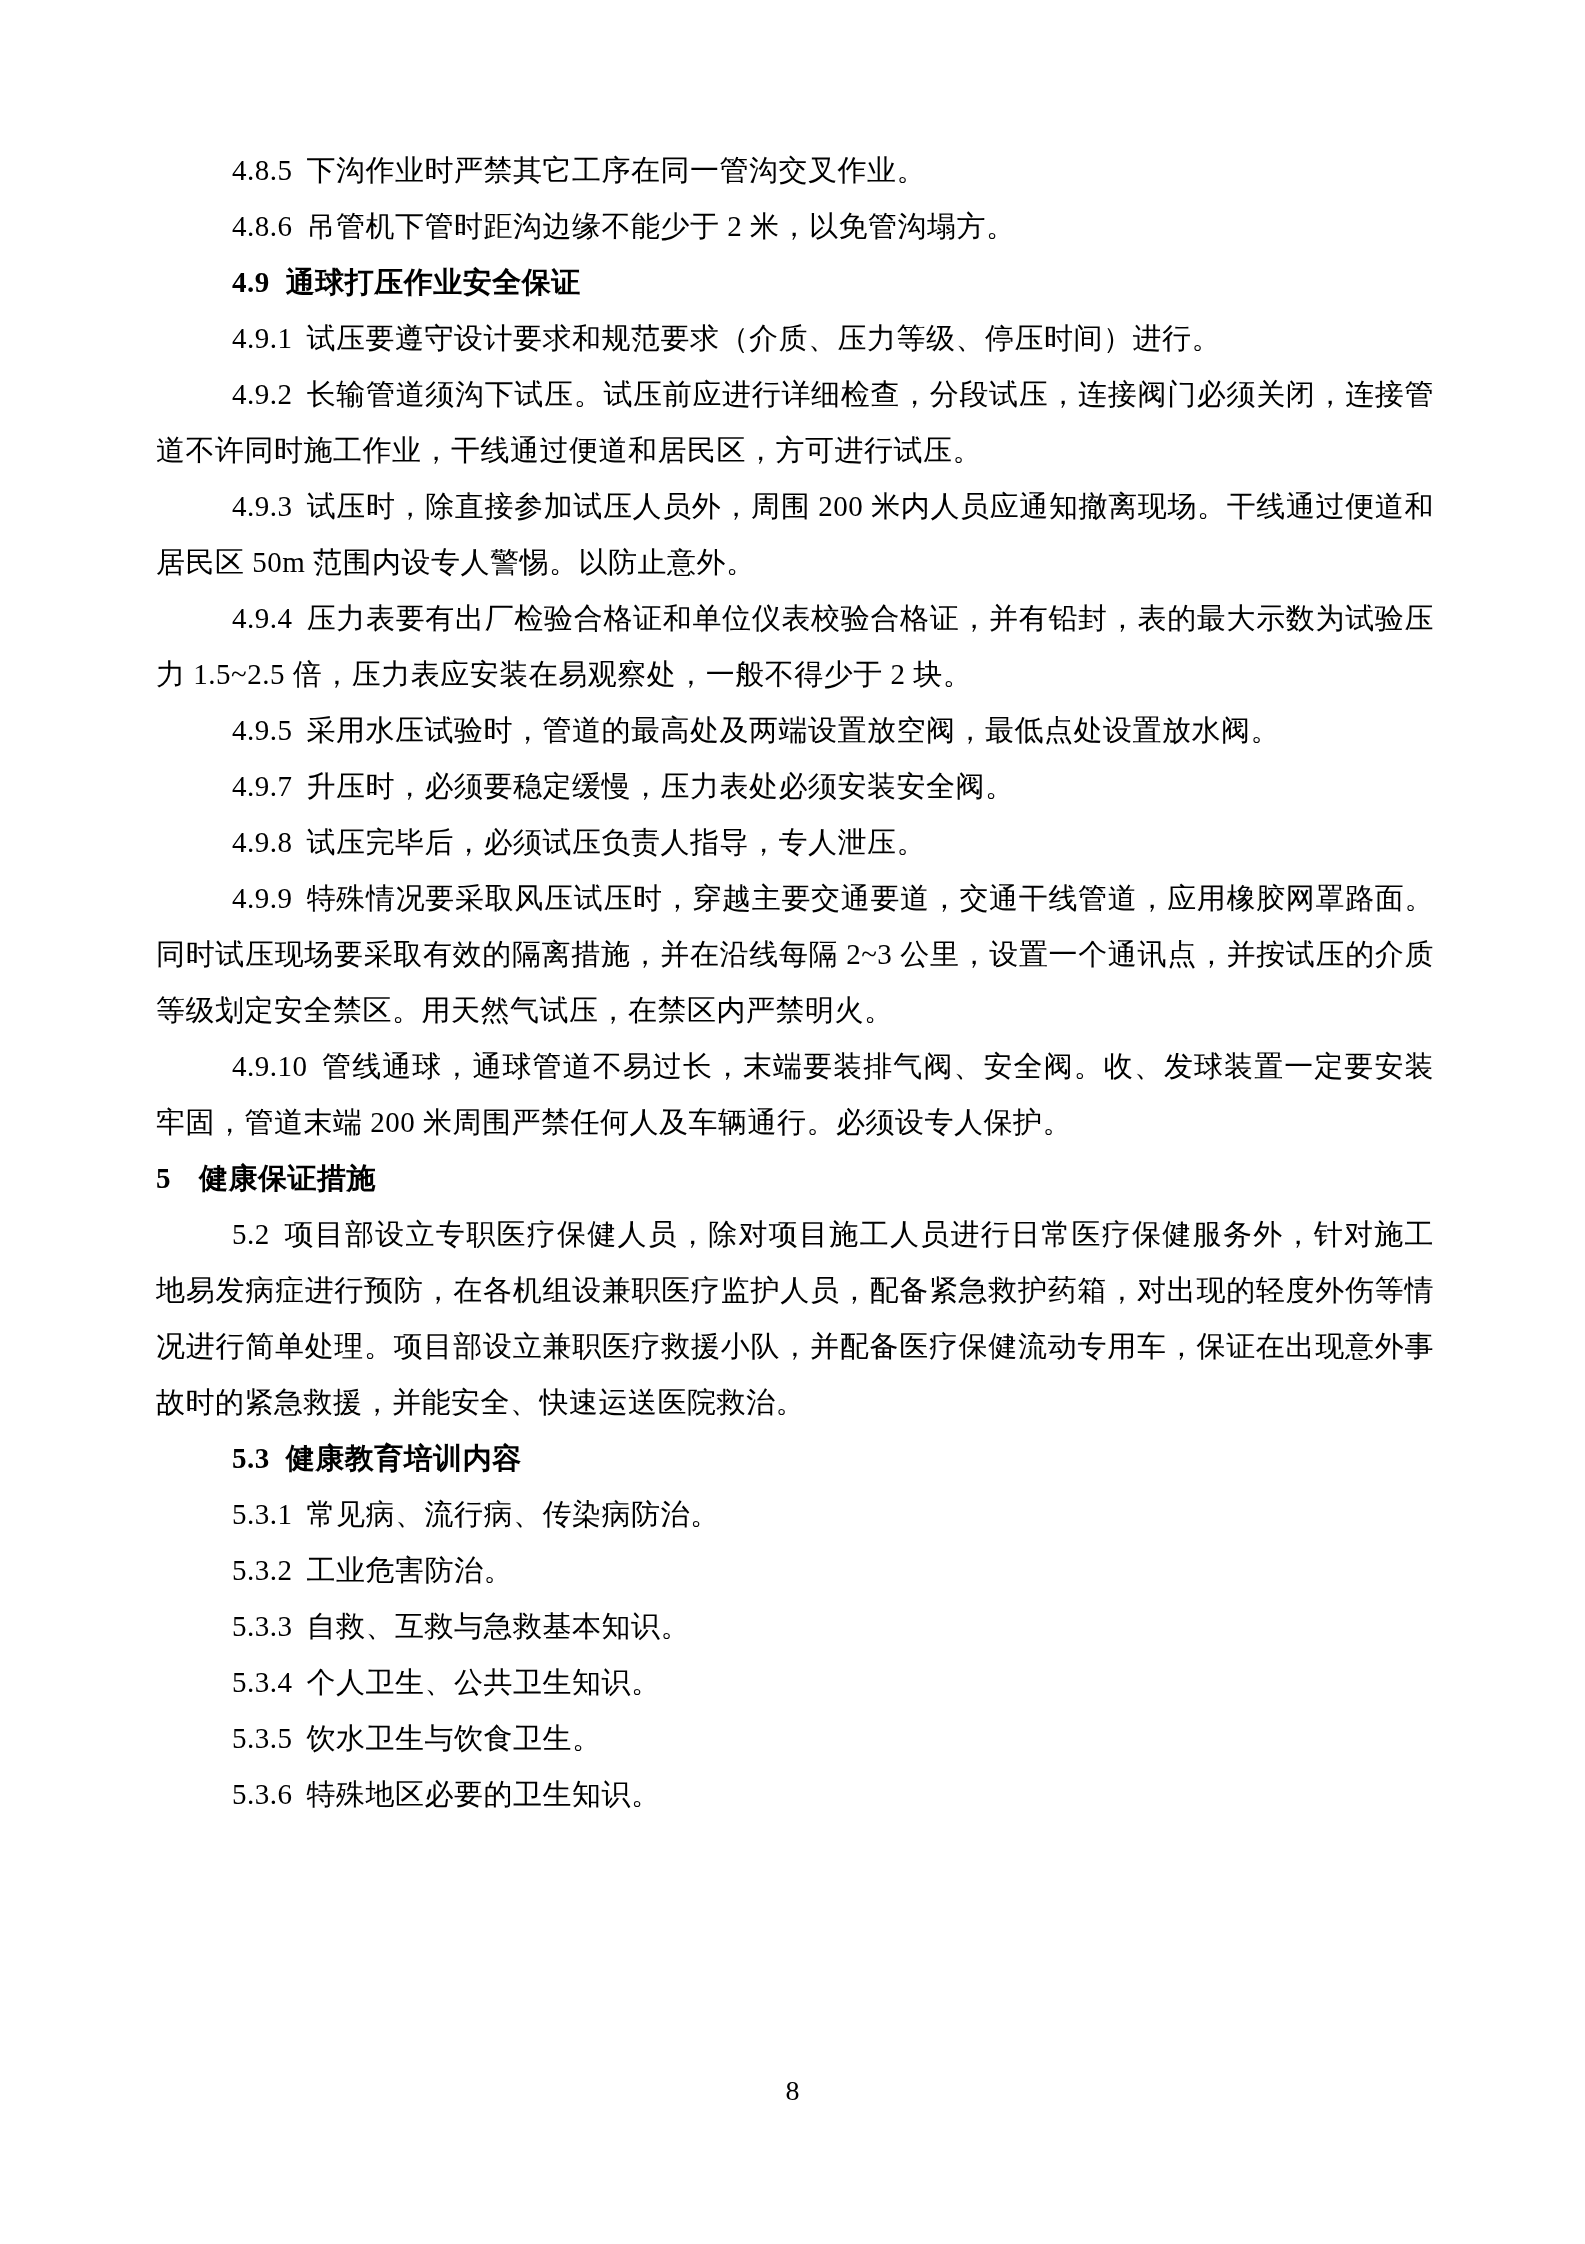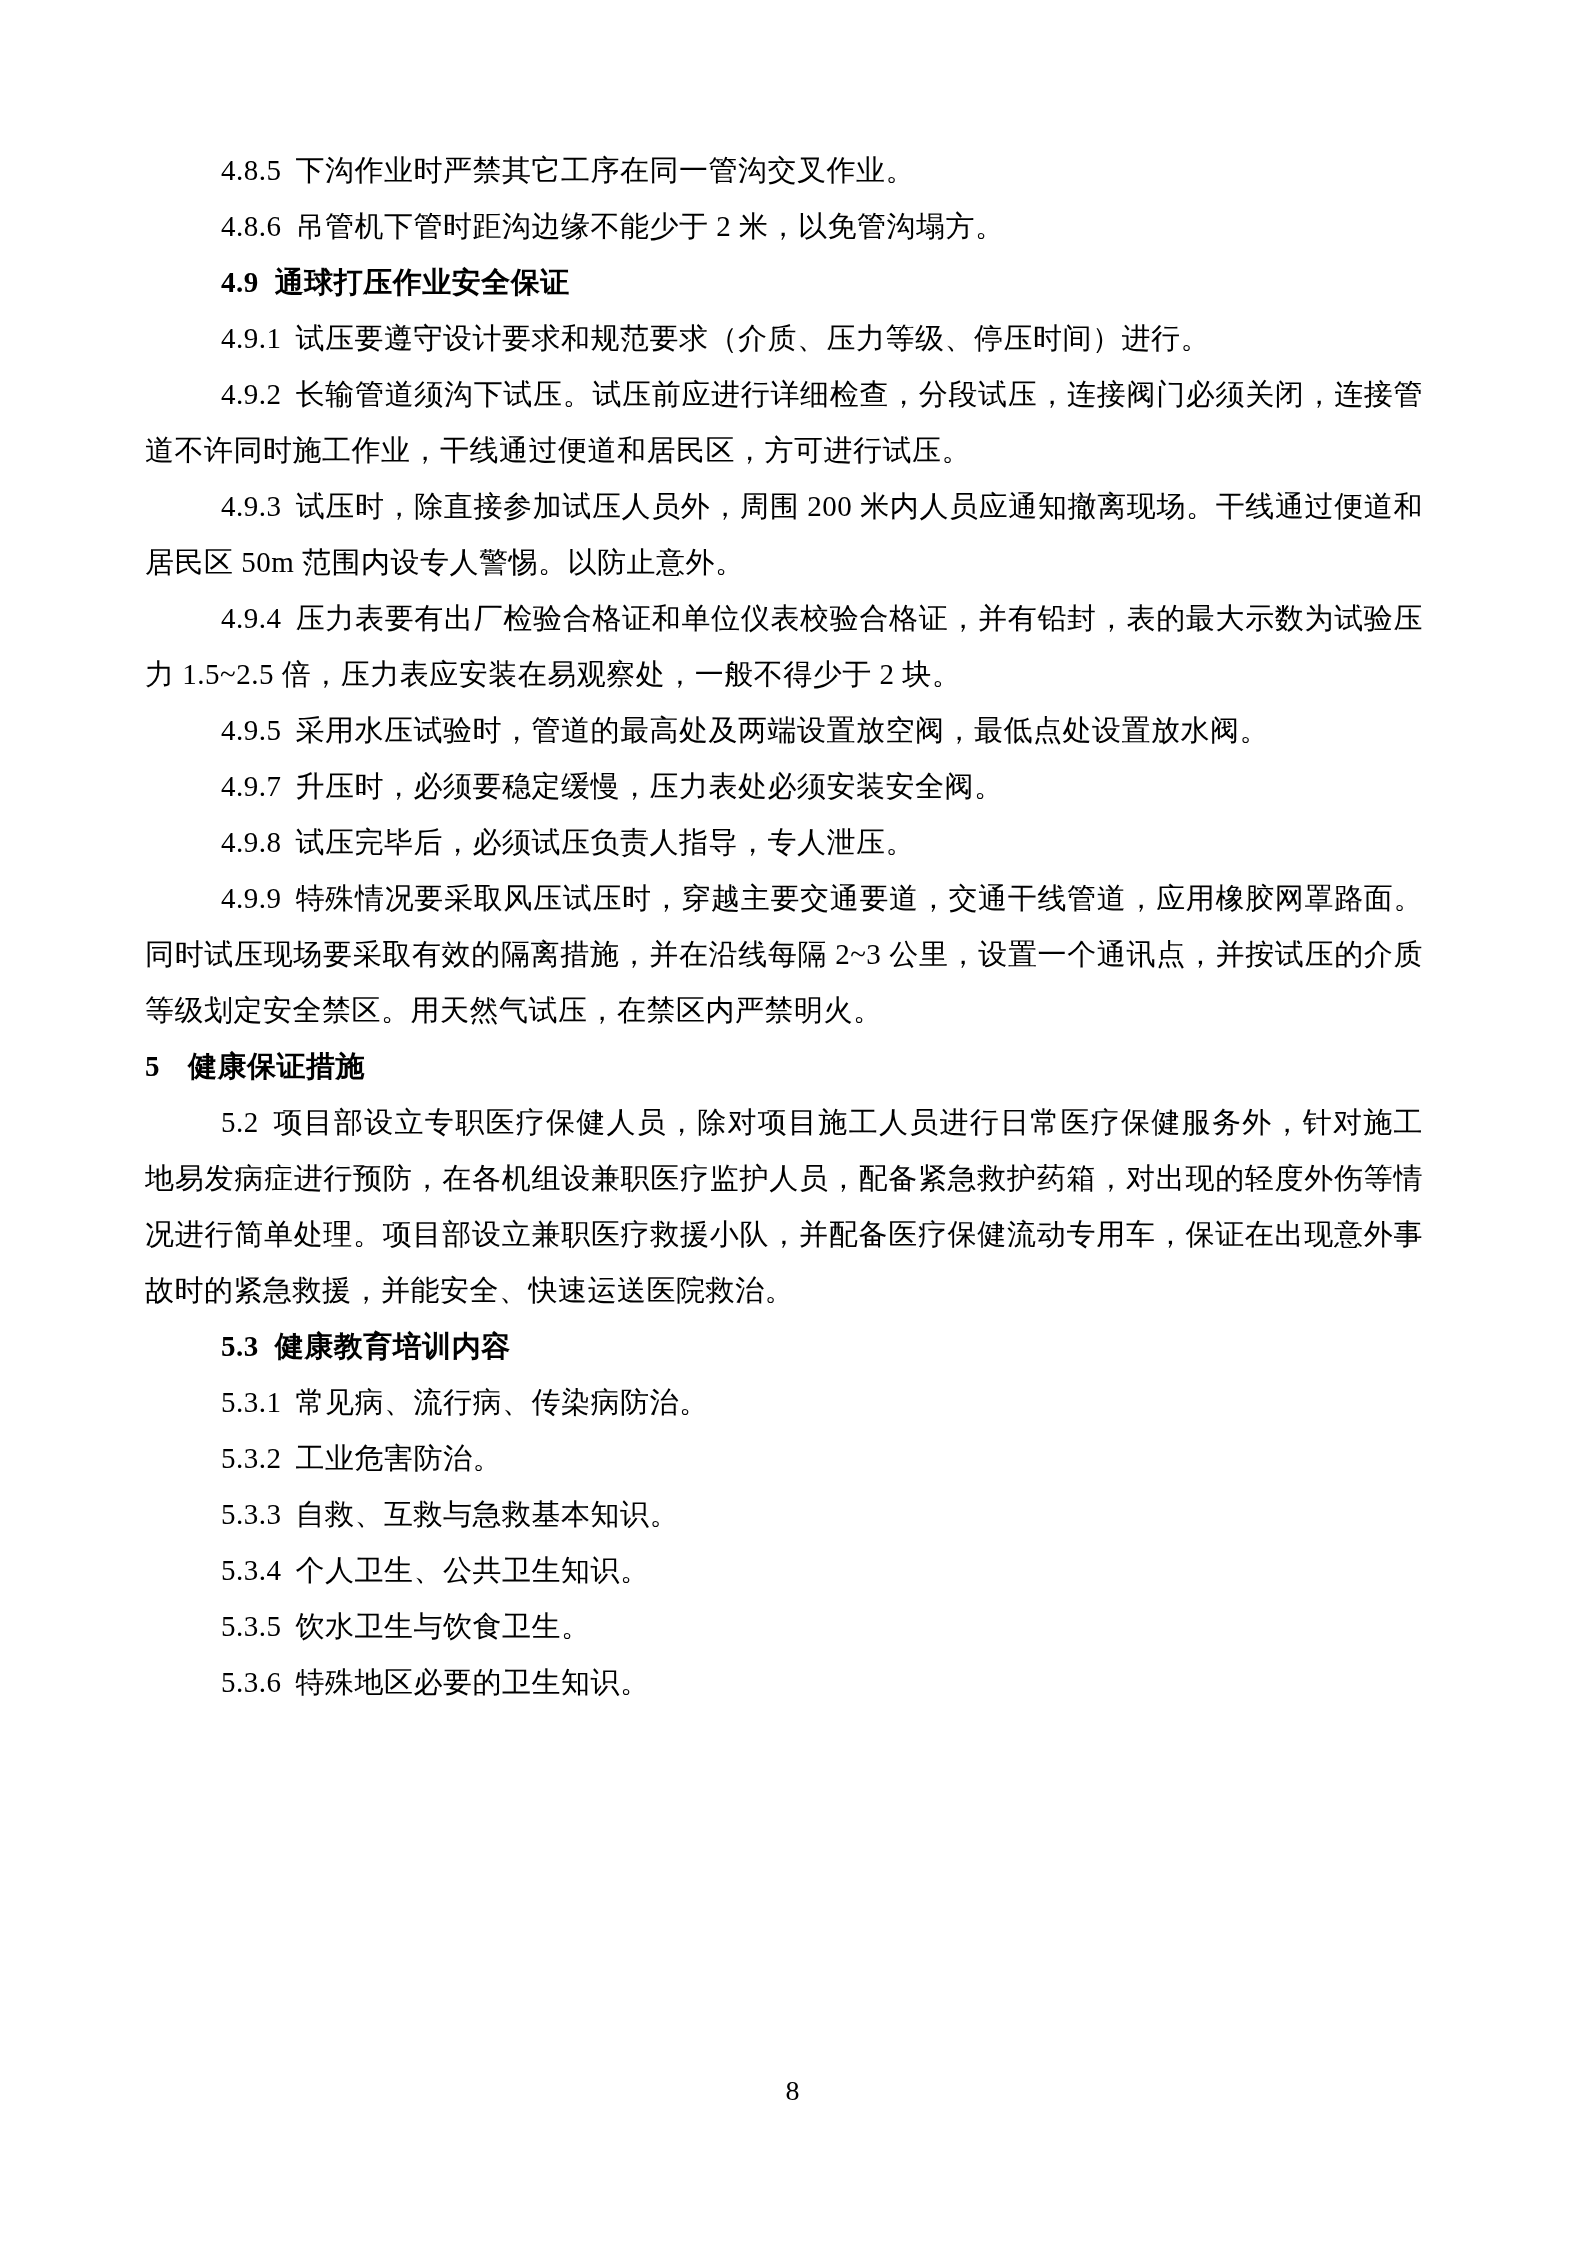--- a/index.html
+++ b/index.html
@@ -11,21 +11,21 @@
     position: relative;
     width: 1585px;
     height: 2244px;
     background: #ffffff;
     overflow: hidden;
     font-family: "Liberation Serif", "DejaVu Serif", serif;
     color: #000000;
   }
   .doc-body {
     position: absolute;
-    left: 145px;
+    left: 156px;
     top: 142px;
     width: 1278px;
   }
   .para {
     margin: 0;
     padding: 0;
     font-size: 29px;
     line-height: 56px;
     text-align: justify;
     text-indent: 76px;
@@ -66,20 +66,21 @@
       <p class="para body"><span class="num">4.8.6</span><span class="txt">吊管机下管时距沟边缘不能少于 2 米，以免管沟塌方。</span></p>
       <p class="para heading-sub"><span class="num">4.9</span><span class="txt">通球打压作业安全保证</span></p>
       <p class="para body"><span class="num">4.9.1</span><span class="txt">试压要遵守设计要求和规范要求（介质、压力等级、停压时间）进行。</span></p>
       <p class="para body"><span class="num">4.9.2</span><span class="txt">长输管道须沟下试压。试压前应进行详细检查，分段试压，连接阀门必须关闭，连接管道不许同时施工作业，干线通过便道和居民区，方可进行试压。</span></p>
       <p class="para body"><span class="num">4.9.3</span><span class="txt">试压时，除直接参加试压人员外，周围 200 米内人员应通知撤离现场。干线通过便道和居民区 50m 范围内设专人警惕。以防止意外。</span></p>
       <p class="para body"><span class="num">4.9.4</span><span class="txt">压力表要有出厂检验合格证和单位仪表校验合格证，并有铅封，表的最大示数为试验压力 1.5~2.5 倍，压力表应安装在易观察处，一般不得少于 2 块。</span></p>
       <p class="para body"><span class="num">4.9.5</span><span class="txt">采用水压试验时，管道的最高处及两端设置放空阀，最低点处设置放水阀。</span></p>
       <p class="para body"><span class="num">4.9.7</span><span class="txt">升压时，必须要稳定缓慢，压力表处必须安装安全阀。</span></p>
       <p class="para body"><span class="num">4.9.8</span><span class="txt">试压完毕后，必须试压负责人指导，专人泄压。</span></p>
       <p class="para body"><span class="num">4.9.9</span><span class="txt">特殊情况要采取风压试压时，穿越主要交通要道，交通干线管道，应用橡胶网罩路面。同时试压现场要采取有效的隔离措施，并在沿线每隔 2~3 公里，设置一个通讯点，并按试压的介质等级划定安全禁区。用天然气试压，在禁区内严禁明火。</span></p>
+      <p class="para body"><span class="num">4.9.10</span><span class="txt">管线通球，通球管道不易过长，末端要装排气阀、安全阀。收、发球装置一定要安装牢固，管道末端 200 米周围严禁任何人及车辆通行。必须设专人保护。</span></p>
       <p class="para heading-main"><span class="num">5</span><span class="txt">健康保证措施</span></p>
       <p class="para body"><span class="num">5.2</span><span class="txt">项目部设立专职医疗保健人员，除对项目施工人员进行日常医疗保健服务外，针对施工地易发病症进行预防，在各机组设兼职医疗监护人员，配备紧急救护药箱，对出现的轻度外伤等情况进行简单处理。项目部设立兼职医疗救援小队，并配备医疗保健流动专用车，保证在出现意外事故时的紧急救援，并能安全、快速运送医院救治。</span></p>
       <p class="para heading-sub"><span class="num">5.3</span><span class="txt">健康教育培训内容</span></p>
       <p class="para body"><span class="num">5.3.1</span><span class="txt">常见病、流行病、传染病防治。</span></p>
       <p class="para body"><span class="num">5.3.2</span><span class="txt">工业危害防治。</span></p>
       <p class="para body"><span class="num">5.3.3</span><span class="txt">自救、互救与急救基本知识。</span></p>
       <p class="para body"><span class="num">5.3.4</span><span class="txt">个人卫生、公共卫生知识。</span></p>
       <p class="para body"><span class="num">5.3.5</span><span class="txt">饮水卫生与饮食卫生。</span></p>
       <p class="para body"><span class="num">5.3.6</span><span class="txt">特殊地区必要的卫生知识。</span></p>
     </section>

